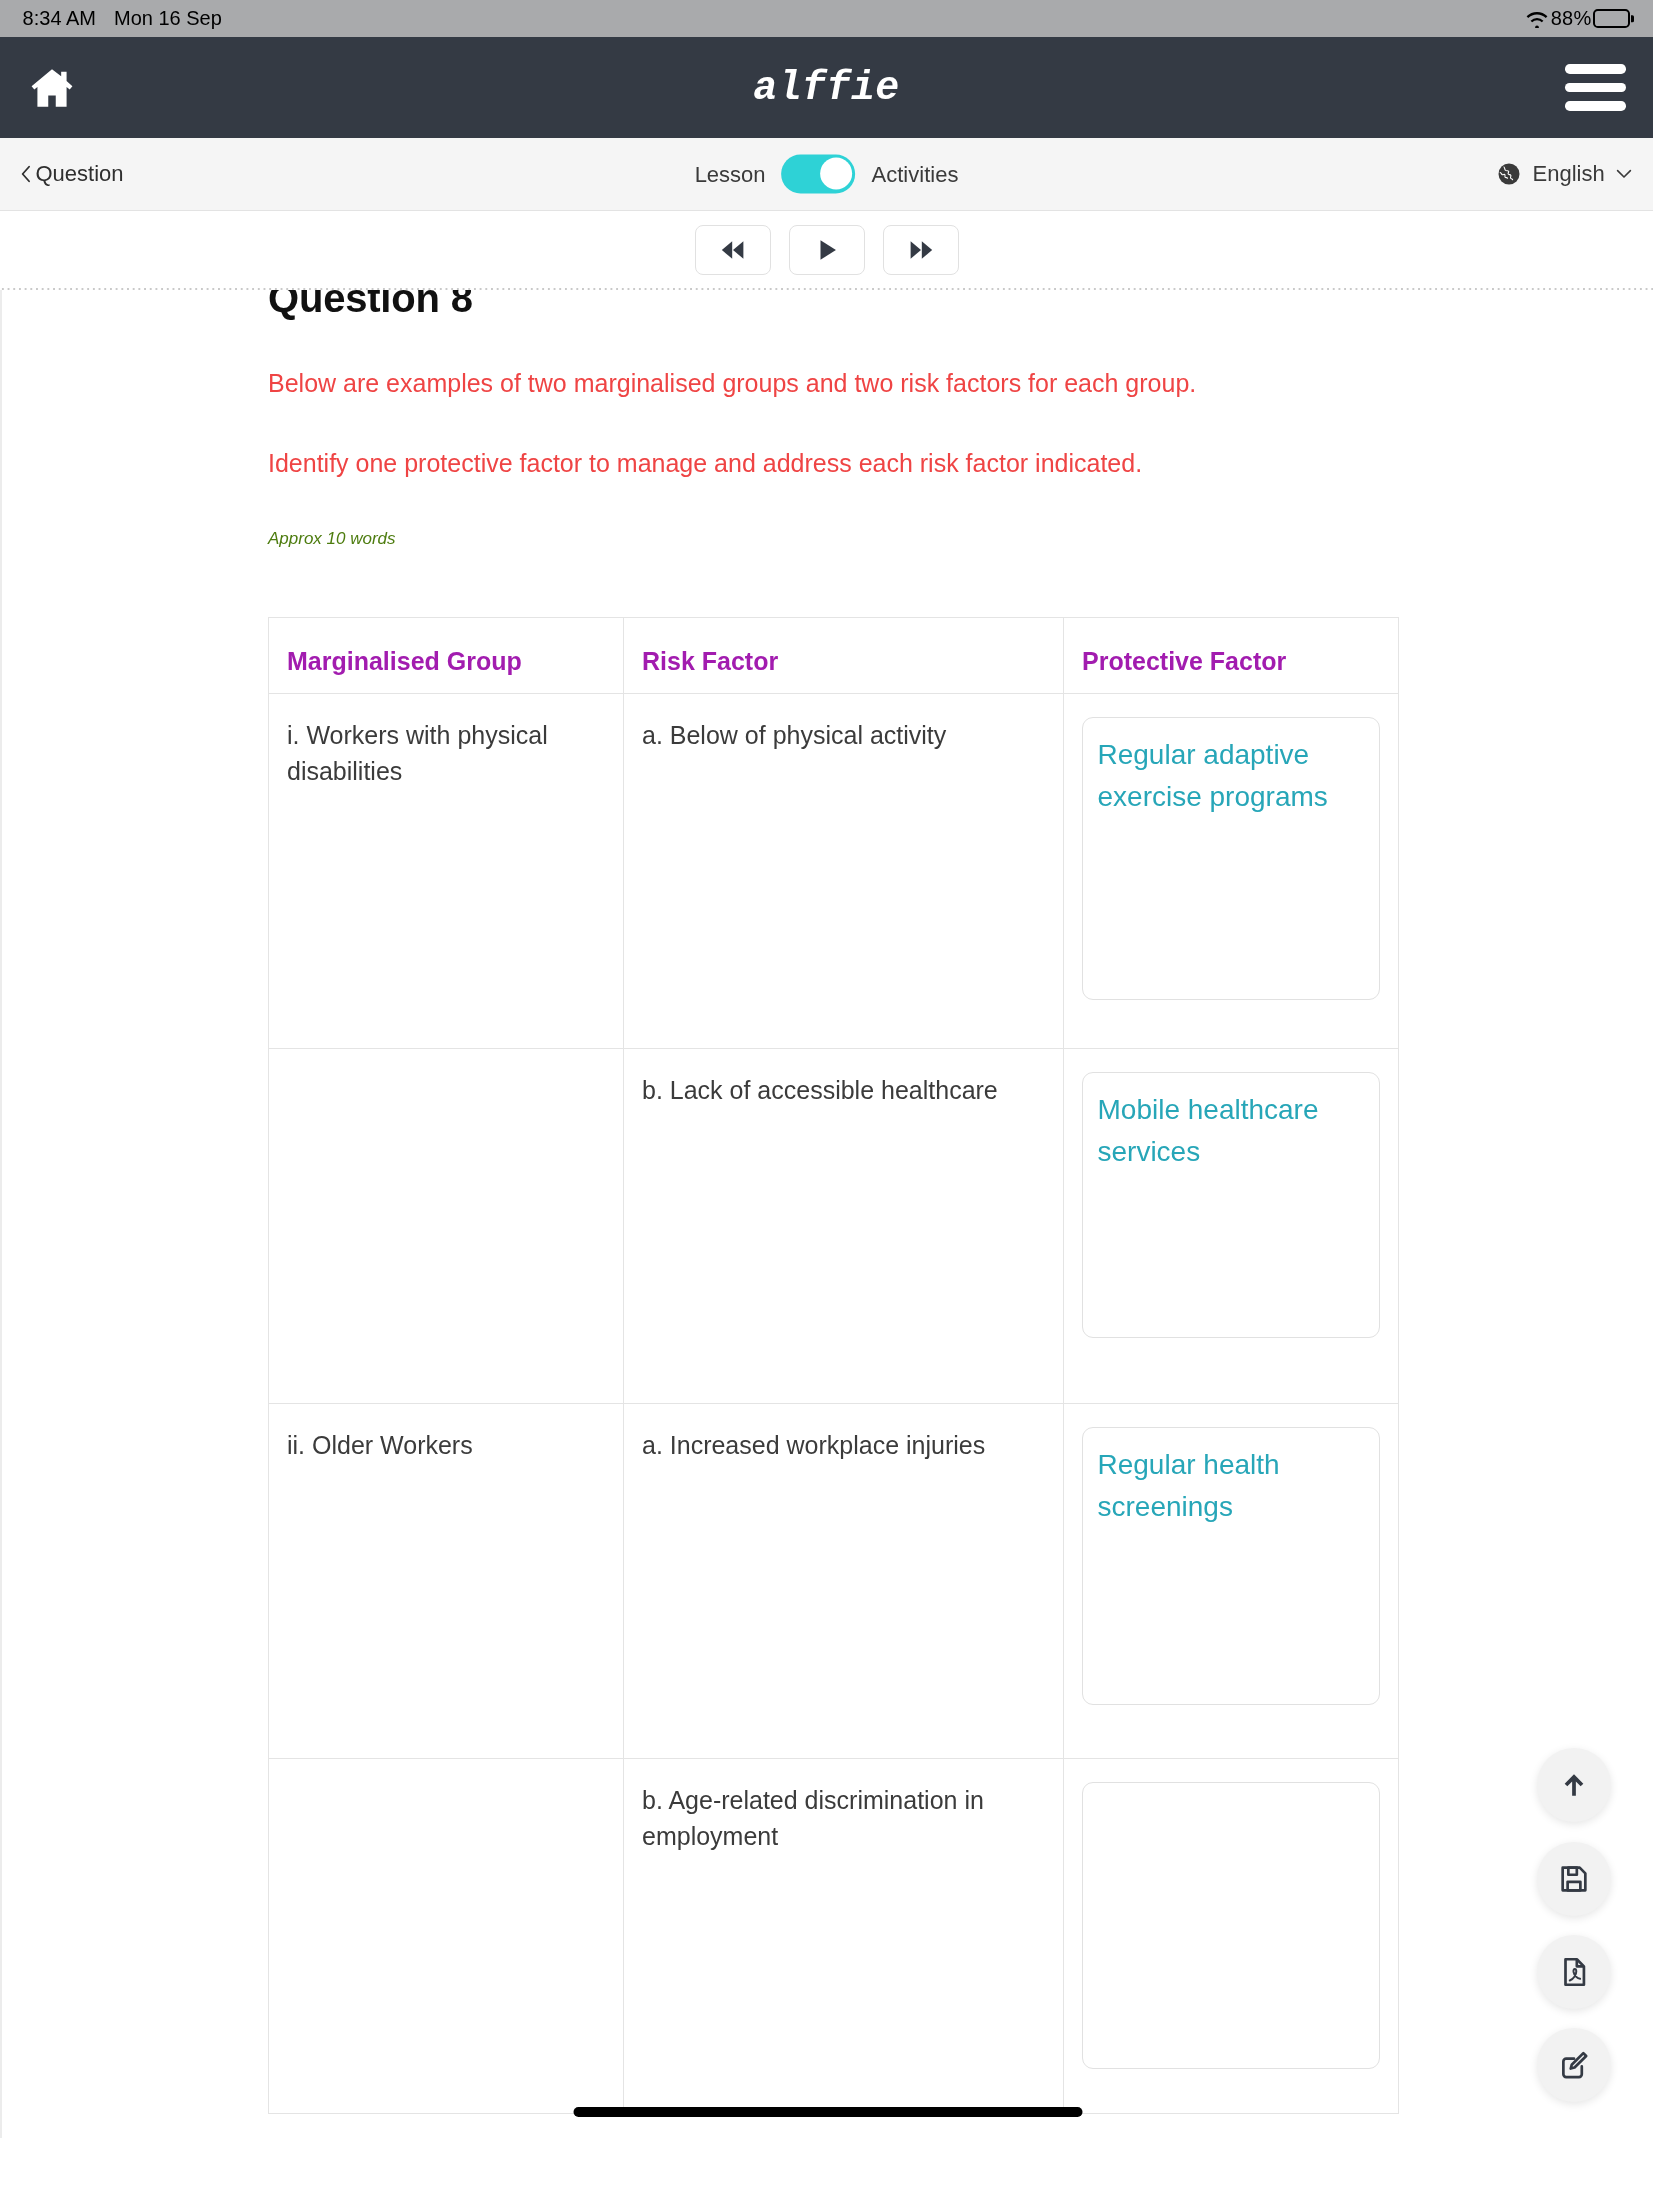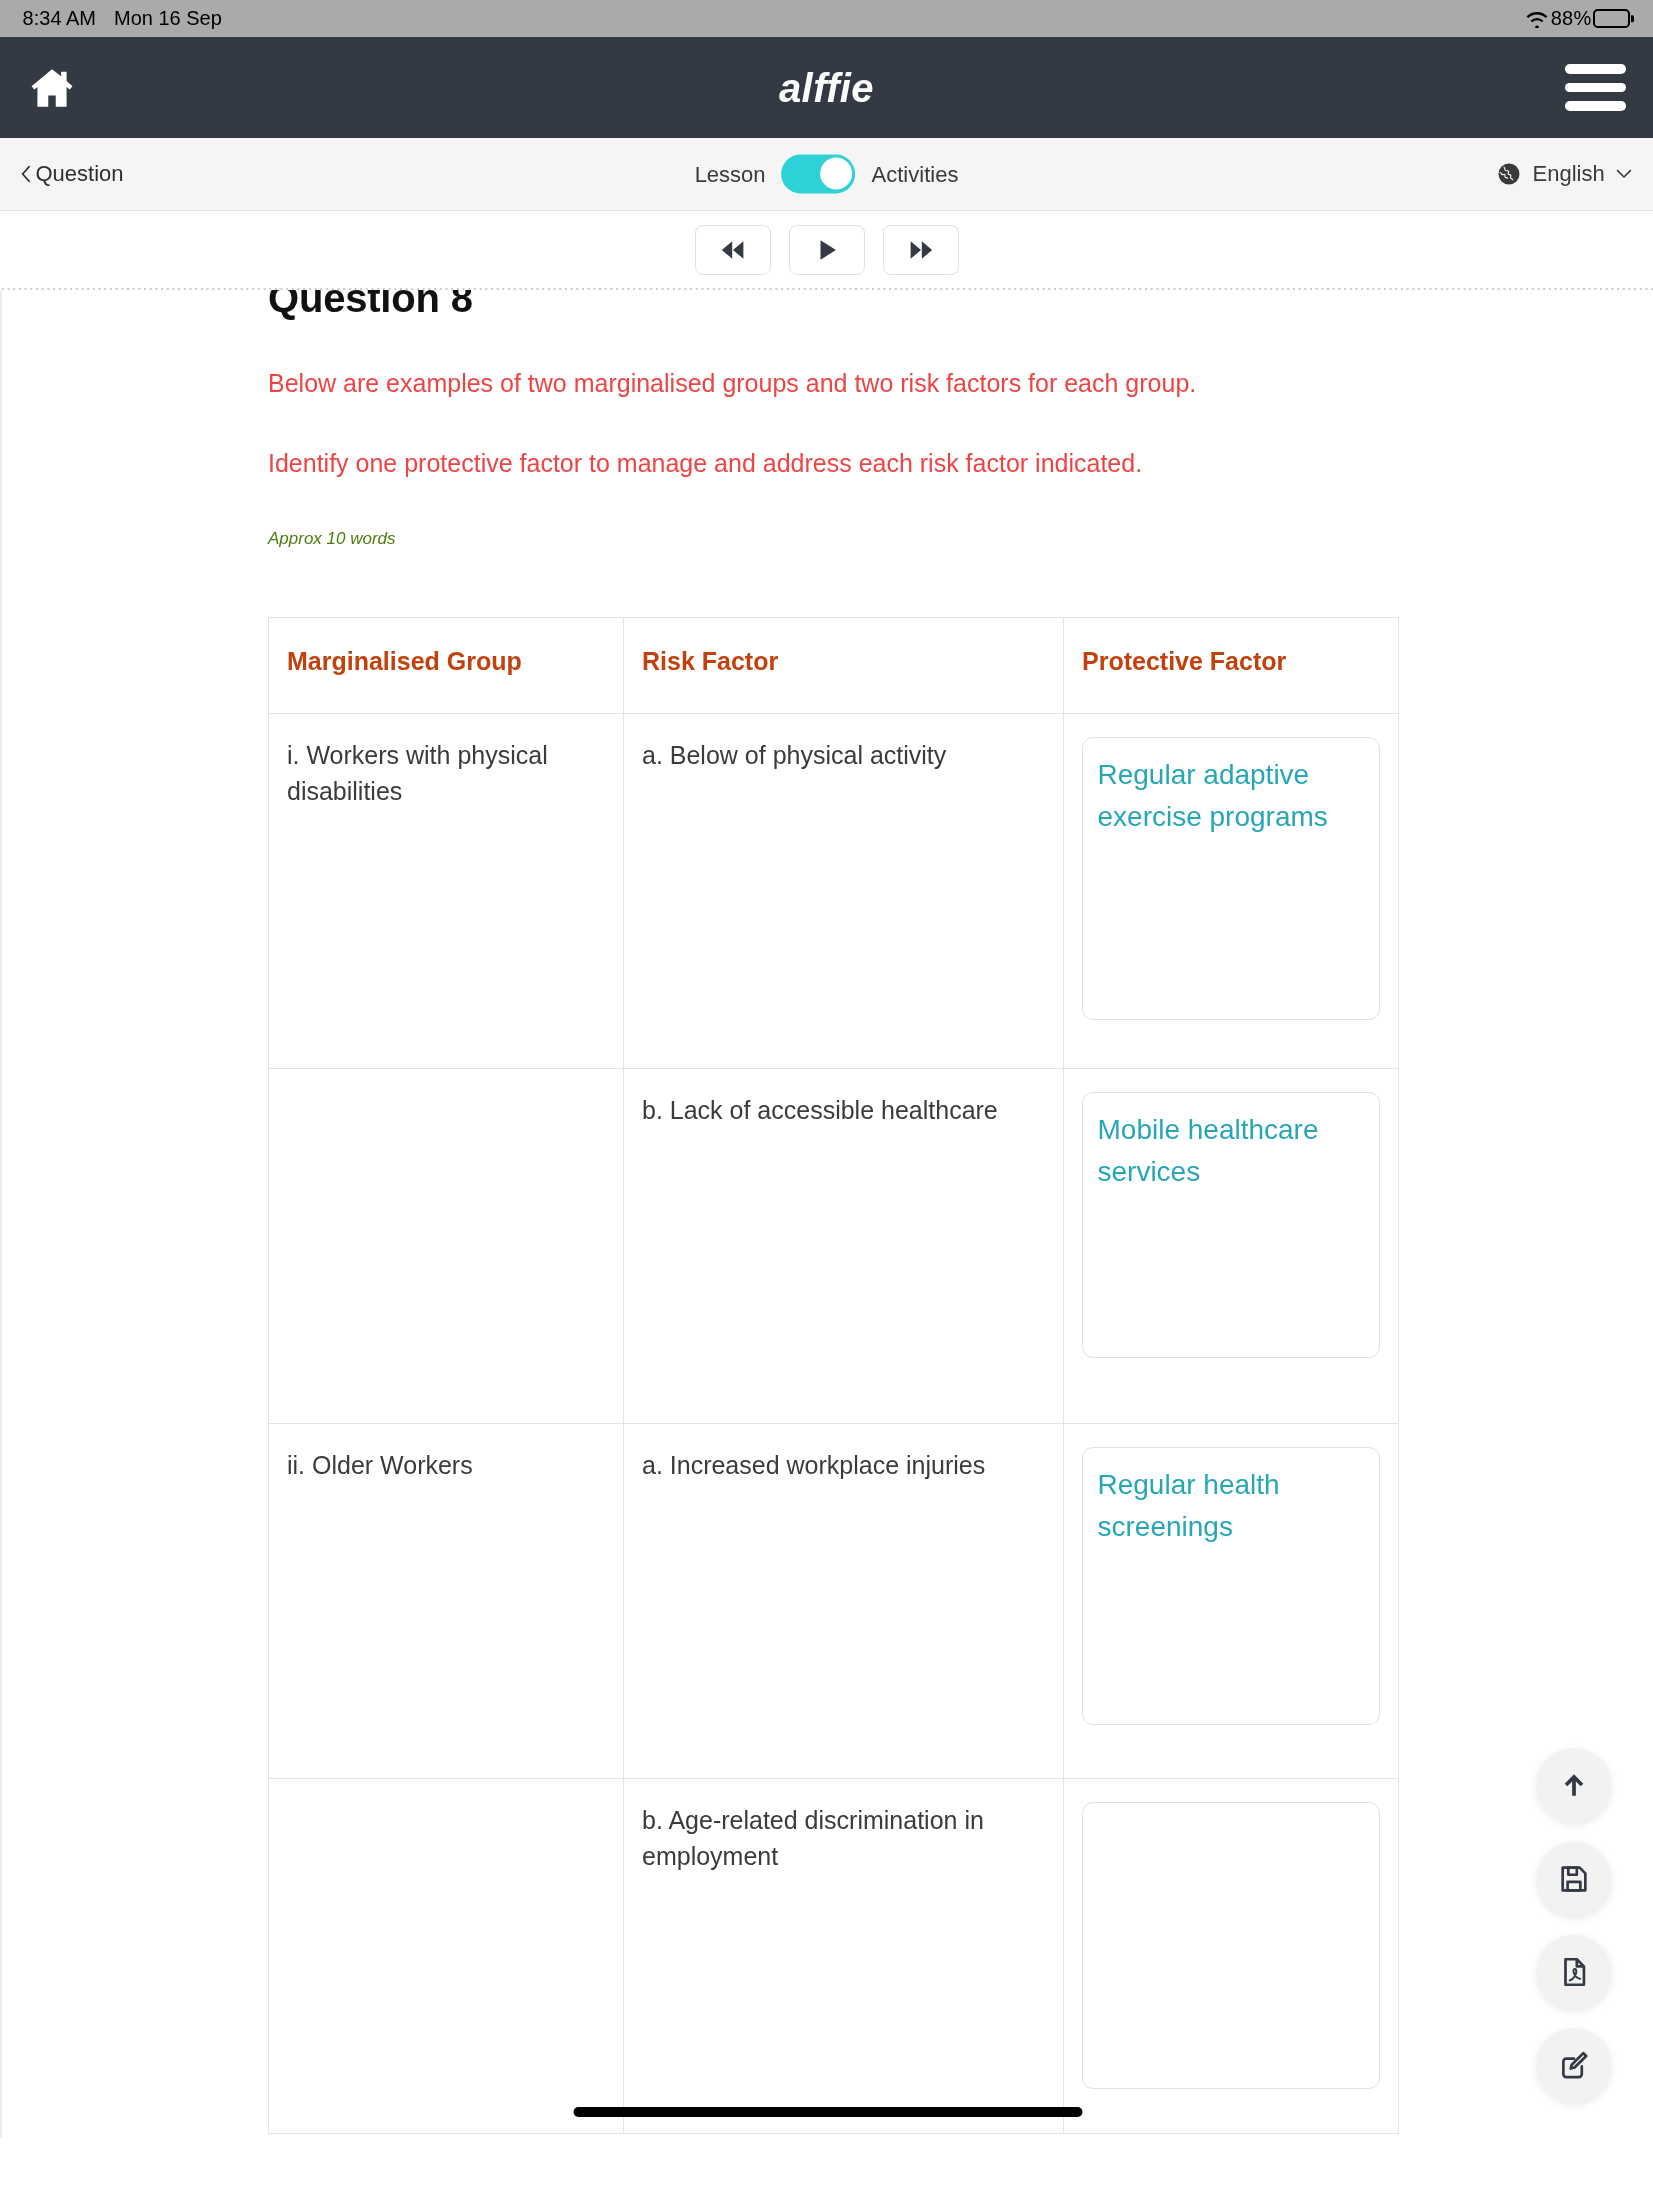--- a/index.html
+++ b/index.html
@@ -36,21 +36,21 @@
   
   .app-header{
     height:101px; background:#343a44;
     display:flex; align-items:center;
     padding:0 27.4px; position:relative;
   }
   .home-icon{ width:50px; height:50px; display:block; }
   .brand{
     position:absolute; left:50%; top:50%;
     transform:translate(-50%,-50%);
-    color:#fff; font-family:Liberation Sans, sans-serif;
+    color:#fff; font-family:Liberation Mono, monospace;
     font-style:italic; font-weight:700;
     font-size:40px; letter-spacing:0.4px;
   }
   .hamburger{
     margin-left:auto; width:61px; height:47px;
     display:flex; flex-direction:column; justify-content:space-between;
   }
   .hamburger span{ display:block; height:9.7px; background:#fff; border-radius:4.8px; }
 
   
@@ -137,22 +137,22 @@
     table-layout:fixed;
     border:0.8px solid #e4e4e4;
   }
   table.qtable th, table.qtable td{
     border:0.8px solid #e4e4e4;
     vertical-align:top;
     padding:22.6px 18px;
     text-align:left;
   }
   table.qtable th{
-    font-size:25px; font-weight:700; color:#c2410c;
-    padding-top:29px; padding-bottom:37px;
+    font-size:25px; font-weight:700; color:#a21caf;
+    padding-top:29px; padding-bottom:17px;
   }
   table.qtable td{
     font-size:25px; color:#3b3b3b; line-height:1.45;
   }
   col.c1{ width:355px; }
   col.c2{ width:440px; }
   col.c3{ width:335px; }
   .answer-box{
     border:0.8px solid #e1e1e1; border-radius:11px;
     background:#fff;

